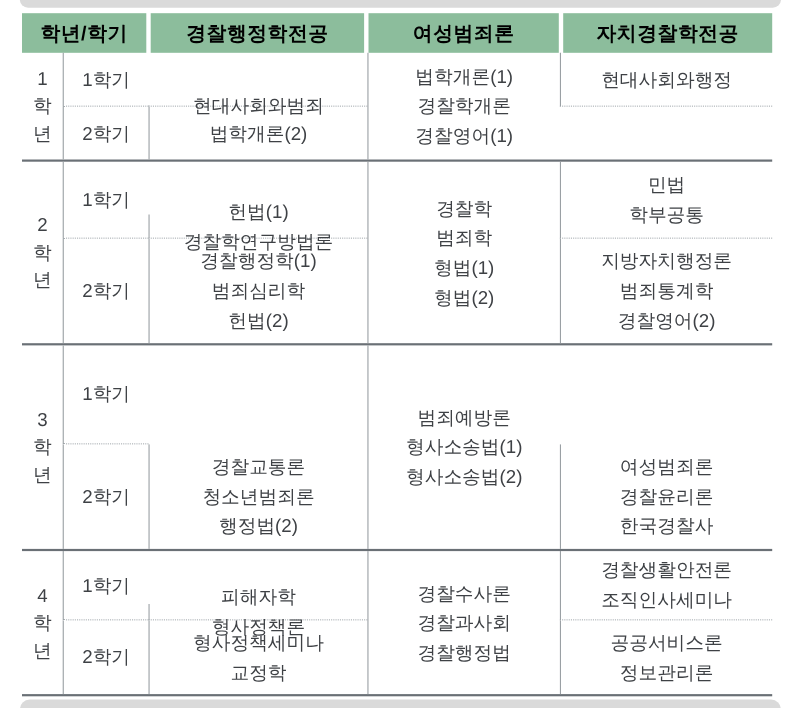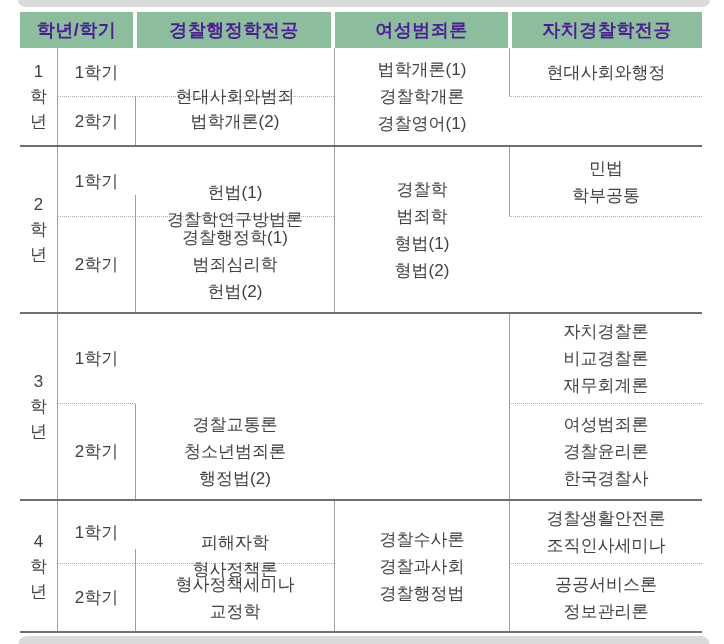--- a/index.html
+++ b/index.html
@@ -34,21 +34,21 @@
   
   .thead {
     display: grid;
     grid-template-columns: 113px 194px 173px 190px;
     column-gap: 4px;
     height: 36px;
     margin-bottom: 0px;
   }
   .th {
     background: #8cbd9c;
-    color: #4c1d95;
+    color: #000000;
     font-size: 18px;
     font-weight: bold;
     display: flex;
     align-items: center;
     justify-content: center;
     letter-spacing: 0.5px;
   }
 
   
   .tbody { border-bottom: 2px solid #6a7076; }
@@ -125,34 +125,37 @@
 경찰학연구방법론</div>
       <div class="cell pa2-cell vline">경찰행정학(1)
 범죄심리학
 헌법(2)</div>
       <div class="cell common-cell vline">경찰학
 범죄학
 형법(1)
 형법(2)</div>
       <div class="cell au1-cell vline dotted">민법
 학부공통</div>
+      <div class="cell au2-cell vline">지방자치행정론
+범죄통계학
+경찰영어(2)</div>
     </div>
 
     <div class="section s3">
       <div class="cell year-cell">3
 학
 년</div>
       <div class="cell sem1-cell vline dotted">1학기</div>
       <div class="cell sem2-cell vline">2학기</div>
       <div class="cell pa2-cell vline">경찰교통론
 청소년범죄론
 행정법(2)</div>
-      <div class="cell au1-cell vline dotted">자치경찰론
-비교경찰론
-재무회계론</div>
+      <div class="cell common-cell vline">범죄예방론
+형사소송법(1)
+형사소송법(2)</div>
       <div class="cell au2-cell vline">여성범죄론
 경찰윤리론
 한국경찰사</div>
     </div>
 
     <div class="section s4">
       <div class="cell year-cell">4
 학
 년</div>
       <div class="cell sem1-cell vline dotted">1학기</div>

